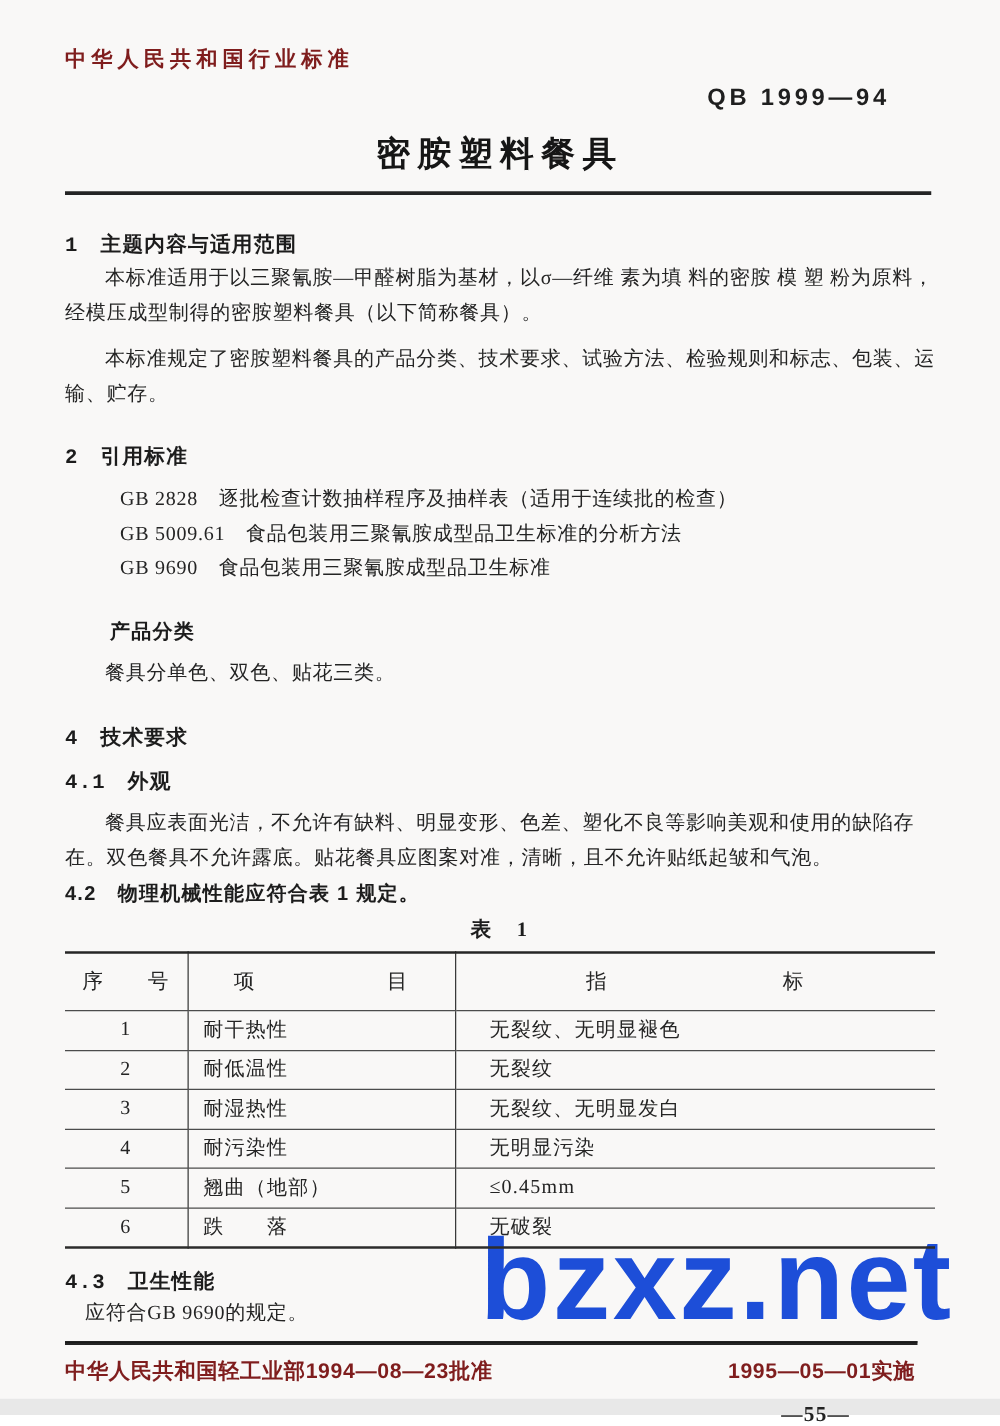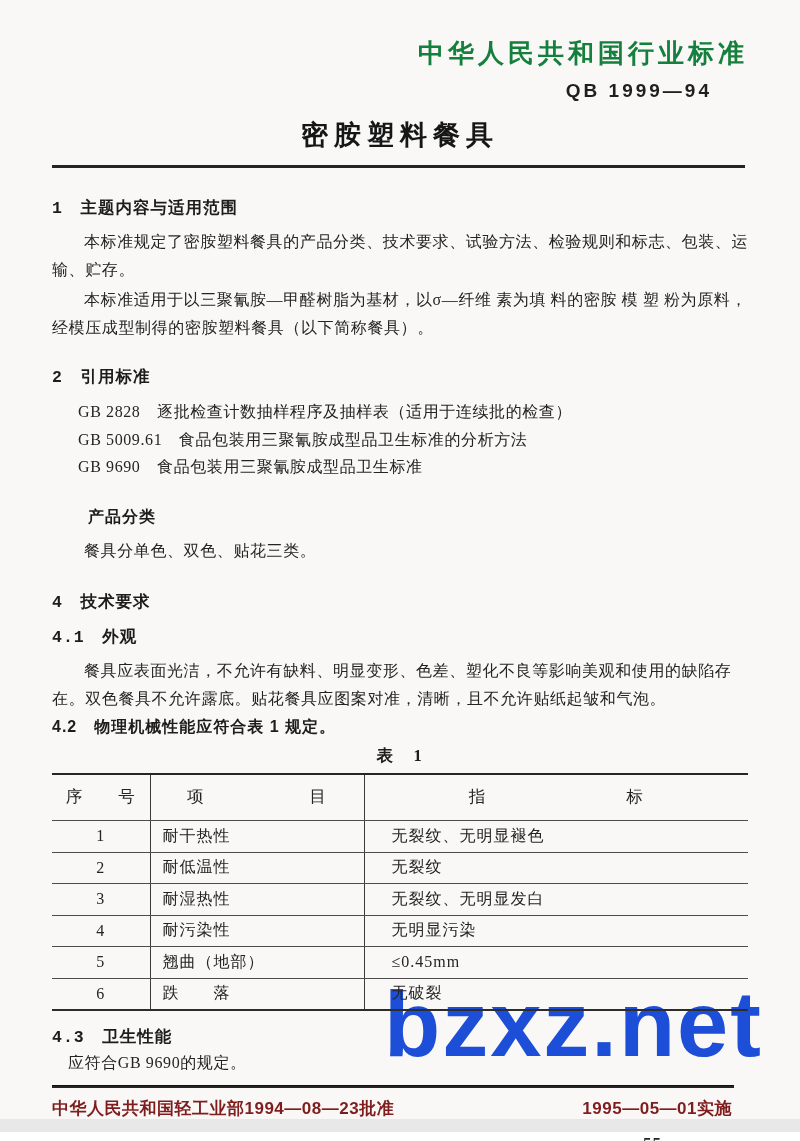--- a/index.html
+++ b/index.html
@@ -40,26 +40,26 @@
     z-index: 1;
     user-select: none;
   }
   .content {
     position: relative;
     z-index: 2;
     padding: 36px 52px 0 52px;
   }
 
   .std-label {
-    text-align: right;
-    font-family: "Liberation Sans", "DejaVu Sans", sans-serif;
-    font-weight: bold;
-    font-size: 26px;
+    text-align: left;
+    font-family: "Liberation Sans", "DejaVu Sans", sans-serif;
+    font-weight: bold;
+    font-size: 17px;
     letter-spacing: 4px;
-    color: #15803d;
+    color: #7f1d1d;
   }
   .std-num {
     text-align: right;
     padding-right: 36px;
     margin-top: 9px;
     font-family: "Liberation Sans", "DejaVu Sans", sans-serif;
     font-weight: bold;
     font-size: 19px;
     letter-spacing: 3px;
     color: #1f1f1f;
@@ -99,21 +99,21 @@
     line-height: 28px;
     letter-spacing: 0.6px;
     color: #242424;
     text-indent: 2em;
     white-space: pre-wrap;
   }
   .no-top { margin-top: 2px; }
 
   .ref-line {
     margin-top: 0;
-    margin-left: 26px;
+    margin-left: 44px;
     font-size: 16px;
     line-height: 27.5px;
     letter-spacing: 0.6px;
     color: #242424;
     white-space: pre-wrap;
   }
   .refs { margin-top: 10px; }
 
   .prod-h {
     margin-left: 36px;
@@ -227,22 +227,22 @@
 
       <div class="std-label">中华人民共和国行业标准</div>
 
       <div class="std-num">QB 1999—94</div>
 
       <div class="doc-title">密胺塑料餐具</div>
 
       <div class="title-rule"></div>
 
       <div class="h-num sec1-h">1　主题内容与适用范围</div>
+      <p class="body-p no-top">本标准适用于以三聚氰胺—甲醛树脂为基材，以σ—纤维 素为填 料的密胺 模 塑 粉为原料，经模压成型制得的密胺塑料餐具（以下简称餐具）。</p>
       <p class="body-p">本标准规定了密胺塑料餐具的产品分类、技术要求、试验方法、检验规则和标志、包装、运输、贮存。</p>
-      <p class="body-p no-top">本标准适用于以三聚氰胺—甲醛树脂为基材，以σ—纤维 素为填 料的密胺 模 塑 粉为原料，经模压成型制得的密胺塑料餐具（以下简称餐具）。</p>
 
       <div class="h-num sec2-h">2　引用标准</div>
       <div class="refs">
         <p class="ref-line">GB 2828　逐批检查计数抽样程序及抽样表（适用于连续批的检查）</p>
         <p class="ref-line">GB 5009.61　食品包装用三聚氰胺成型品卫生标准的分析方法</p>
         <p class="ref-line">GB 9690　食品包装用三聚氰胺成型品卫生标准</p>
       </div>
 
       <div class="prod-h">产品分类</div>
       <p class="body-p">餐具分单色、双色、贴花三类。</p>

